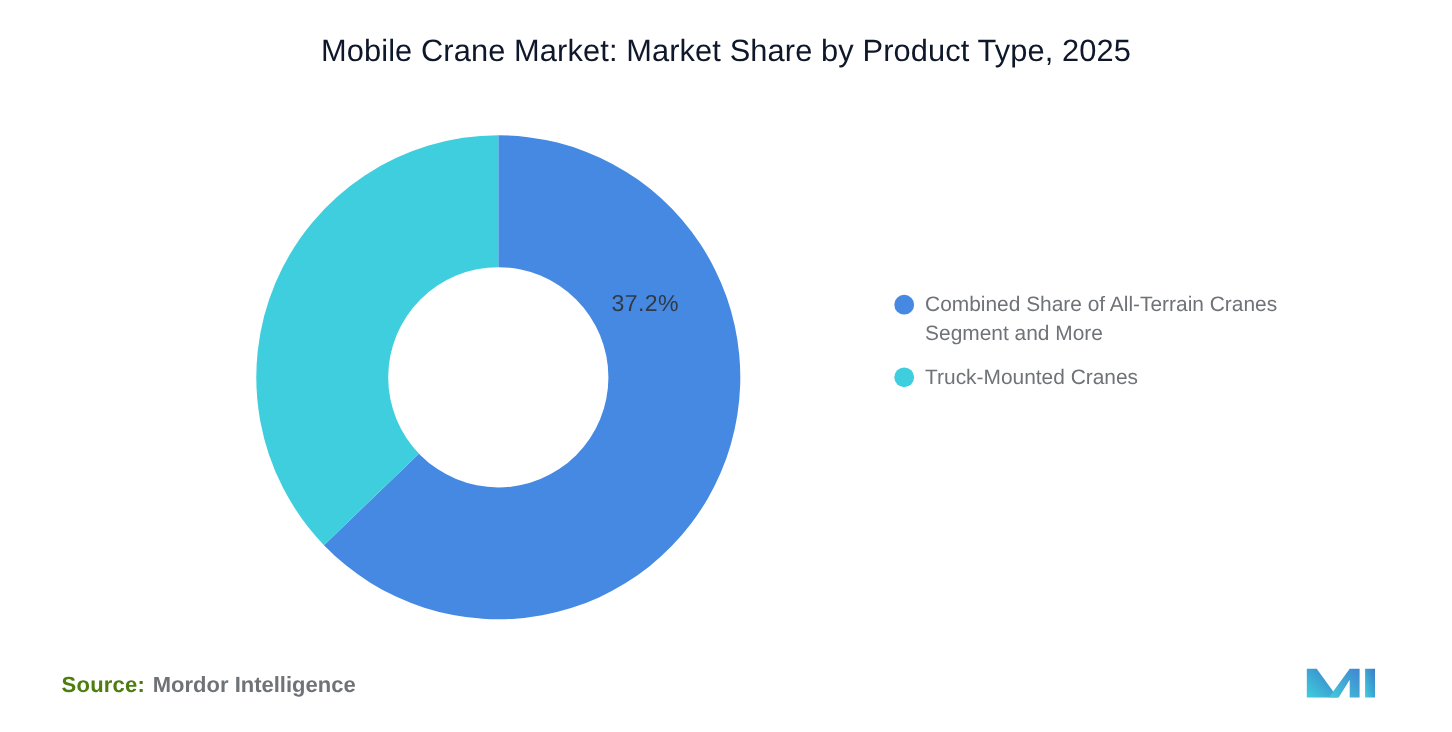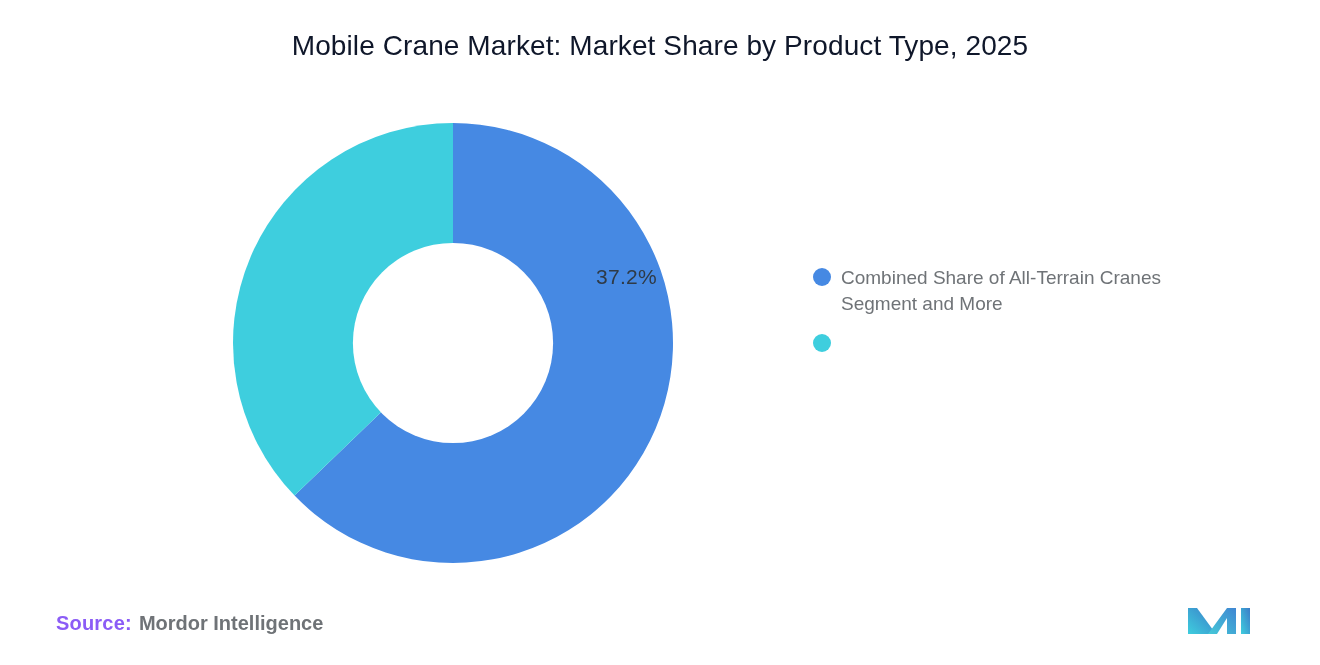--- a/index.html
+++ b/index.html
@@ -44,21 +44,20 @@
     height: 446px;
   }
   #slice-label-value {
     position: absolute;
     left: 556px;
     top: 265px;
     font-size: 21px;
     color: #2f3a46;
     letter-spacing: 0.3px;
     white-space: nowrap;
-    margin-left: 40px;
   }
 
   
   #legend {
     position: absolute;
     left: 813px;
     top: 265px;
     width: 470px;
   }
   .legend-item {
@@ -84,21 +83,21 @@
   
   #source-line {
     position: absolute;
     left: 56px;
     top: 612px;
     font-size: 20px;
     white-space: nowrap;
   }
   #source-label {
     font-weight: 700;
-    color: #8b5cf6;
+    color: #4d7c0f;
     letter-spacing: 0.2px;
   }
   #source-value {
     font-weight: 700;
     color: #6f7377;
     margin-left: 7px;
   }
 
   
   #brand-logo {
@@ -129,20 +128,21 @@
 
 <div id="legend">
 
   <div class="legend-item">
     <span class="legend-swatch" style="background:#4689e3;"></span>
     <span class="legend-text">Combined Share of All-Terrain Cranes Segment and More</span>
   </div>
 
   <div class="legend-item">
     <span class="legend-swatch" style="background:#3ecede;"></span>
+    <span class="legend-text">Truck-Mounted Cranes</span>
   </div>
 
 </div>
 
 <div id="source-line">
   <span id="source-label">Source:</span><span id="source-value">Mordor Intelligence</span>
 </div>
 
 <svg id="brand-logo" viewBox="0 0 70 42">
   <defs>

